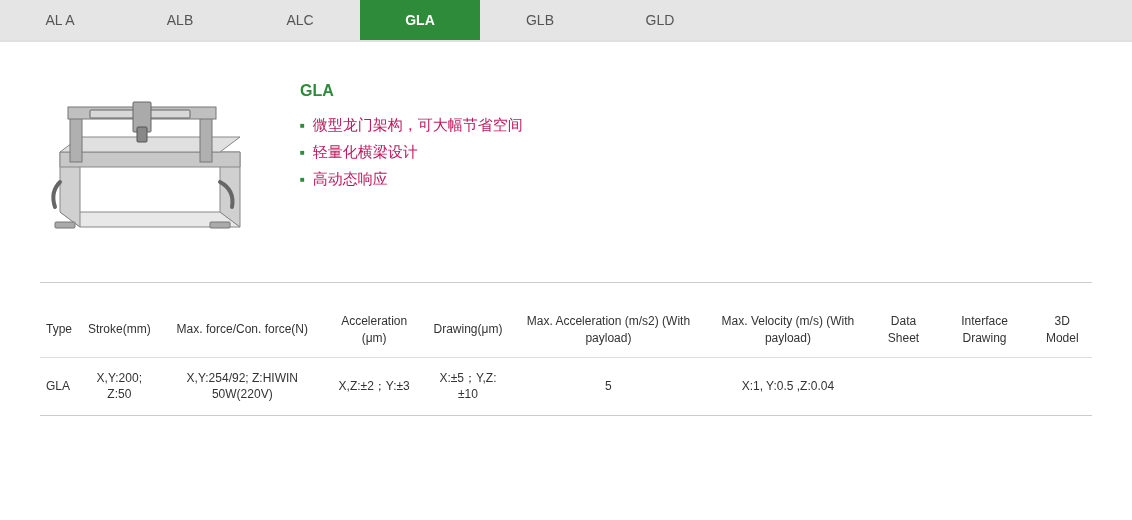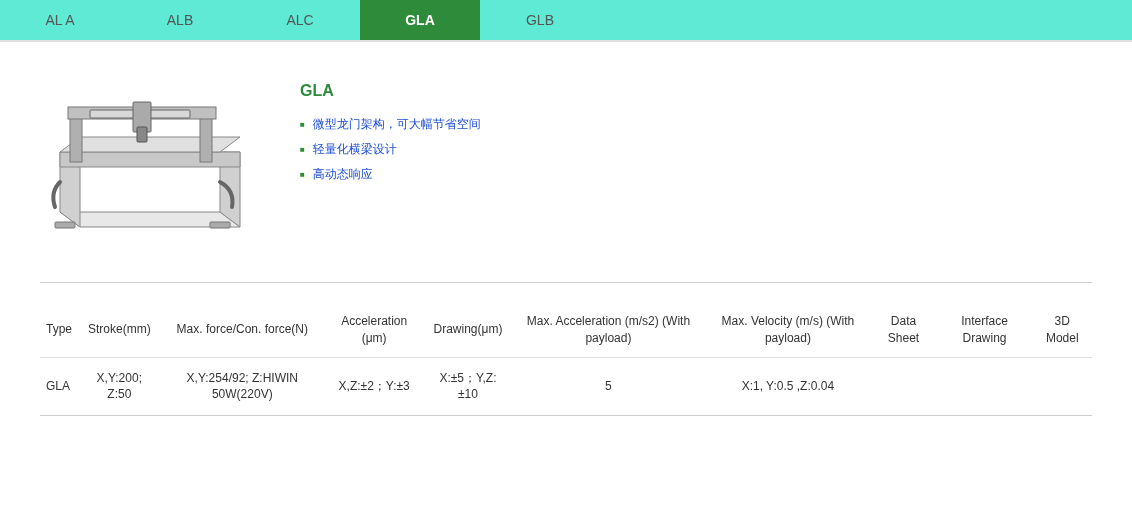--- a/index.html
+++ b/index.html
@@ -2,21 +2,21 @@
 <html><head>
   <meta charset="utf-8">
   <style>
     * { box-sizing: border-box; margin: 0; padding: 0; }
     body { font-family: Arial, sans-serif; font-size: 13px; color: #333; background: #fff; width: 1132px; }
 
     
     .tab-bar {
       display: flex;
       border-bottom: 2px solid #e0e0e0;
-      background: #5eead4;
+      background: #e5e5e5;
     }
     .tab-item {
       padding: 12px 40px;
       cursor: pointer;
       color: #555;
       font-size: 14px;
       text-align: center;
       min-width: 120px;
     }
     .tab-item.active {
@@ -52,22 +52,22 @@
       margin-bottom: 16px;
     }
     .feature-list {
       list-style: none;
       padding: 0;
     }
     .feature-list li {
       display: flex;
       align-items: center;
       margin-bottom: 8px;
-      font-size: 12px;
-      color: #1d4ed8;
+      font-size: 15px;
+      color: #be185d;
     }
     .feature-list li::before {
       content: '■';
       color: #2e8b3a;
       font-size: 8px;
       margin-right: 8px;
       flex-shrink: 0;
     }
 
     
@@ -117,20 +117,21 @@
   </style>
 </head>
 <body>
 
 <div class="tab-bar">
   <div class="tab-item">AL A</div>
   <div class="tab-item">ALB</div>
   <div class="tab-item">ALC</div>
   <div class="tab-item active">GLA</div>
   <div class="tab-item">GLB</div>
+  <div class="tab-item">GLD</div>
 </div>
 
 <div class="content-area">
 
   <div class="product-section">
 
     <div class="product-image">
       <svg viewBox="0 0 220 180" class="machine-svg" xmlns="http://www.w3.org/2000/svg">
 
         <g stroke="#555" stroke-width="1" fill="none">

